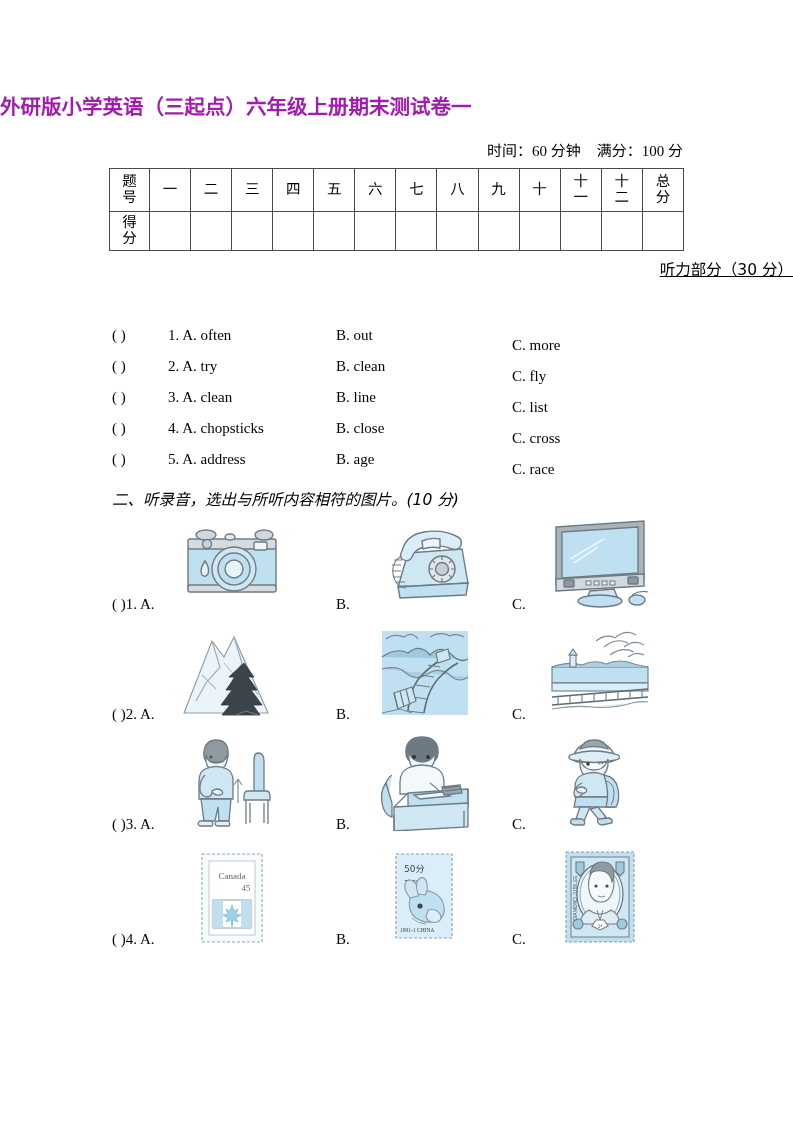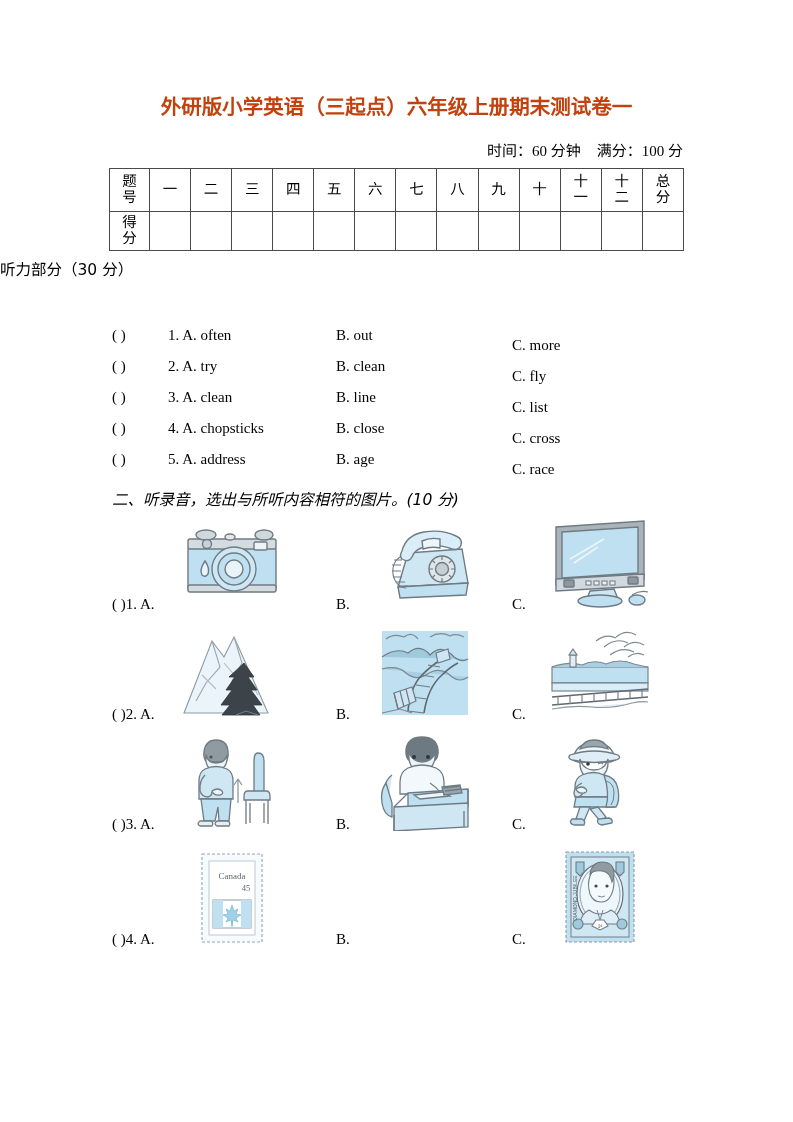--- a/index.html
+++ b/index.html
@@ -19,26 +19,25 @@
     position: absolute;
     left: 0; top: 0;
     width: 793px;
     height: 1122px;
     padding: 0;
   }
   .doc-title {
     position: absolute;
     left: 0; top: 90px;
     width: 793px;
-    text-align: center;
     font-family: "DejaVu Sans", "Liberation Sans", sans-serif;
     font-weight: bold;
     font-size: 20.5px;
     letter-spacing: 0px;
-    color: #c2410c;
+    color: #a21caf;
   }
   .meta-line {
     position: absolute;
     left: 0; top: 139px;
     width: 683px;
     text-align: right;
     font-size: 15px;
   }
   .meta-line .gap { display: inline-block; width: 16px; }
 
@@ -63,23 +62,24 @@
     padding: 2px 0;
   }
   .score-table tr.head td { height: 38px; }
   .score-table tr.body td { height: 34px; }
   .stack { display: block; }
 
   .section-title {
     position: absolute;
     left: 0; top: 257px;
     width: 793px;
-    text-align: left;
+    text-align: right;
     font-size: 15.5px;
     font-family: "DejaVu Sans", "Liberation Sans", sans-serif;
+    text-decoration: underline;
   }
 
   .q-heading {
     position: absolute;
     left: 112px;
     font-size: 15.5px;
     font-family: "DejaVu Sans", "Liberation Sans", sans-serif;
     white-space: nowrap;
   }
   #heading-1 { top: 295px; }
@@ -463,20 +463,36 @@
           <text x="74" y="43" font-family="'Liberation Serif',serif" font-size="8.5" fill="#5d686f" text-anchor="middle" stroke="none">45</text>
           <rect x="41" y="52" width="38" height="28" fill="#ffffff" stroke="#9aa6ae"></rect>
           <rect x="41" y="52" width="10" height="28" fill="#bfe0f0" stroke="none"></rect>
           <rect x="69" y="52" width="10" height="28" fill="#bfe0f0" stroke="none"></rect>
           <path d="M60 57 l2 6 l4 -2 l-2 5 l5 1 l-5 3 l2 4 l-5 -2 l-1 6 l-1 -6 l-5 2 l2 -4 l-5 -3 l5 -1 l-2 -5 l4 2 z" fill="#9fd0e6" stroke="#7fb9d4" stroke-width="0.7"></path>
           <path d="M60 73 l0 6" stroke="#7fb9d4" stroke-width="0.9"></path>
         </g>
       </svg>
     </div>
 
+    <div class="pic-cell cell-b">
+      <svg viewBox="0 0 120 98">
+        <g stroke="#8d99a2" stroke-width="1.1" fill="none">
+          <rect x="32" y="6" width="56" height="84" fill="#d9eef8" stroke-dasharray="3 2"></rect>
+          <text x="40" y="24" font-family="'DejaVu Sans',sans-serif" font-size="9" fill="#3f4850" stroke="none">50分</text>
+          <text x="40" y="38" font-family="'DejaVu Sans',sans-serif" font-size="7.5" fill="#3f4850" stroke="none">乙卯年</text>
+          <path d="M46 50 q10 -10 22 -6 q10 4 12 14 q2 10 -6 14 q-12 5 -22 -2 q-9 -7 -6 -20z" fill="#bfe0f0"></path>
+          <path d="M46 50 q-8 -10 -4 -16 q4 -5 10 2 q4 6 2 12z" fill="#cfe6f3"></path>
+          <path d="M54 46 q-4 -12 2 -16 q6 -2 7 7 q1 7 -2 10z" fill="#cfe6f3"></path>
+          <circle cx="56" cy="58" r="2.6" fill="#3f4850" stroke="none"></circle>
+          <path d="M64 62 q8 -2 12 4 q3 6 -3 8 q-8 2 -11 -5z" fill="#dfeef6"></path>
+          <path d="M48 70 q6 6 14 6" stroke-width="0.9"></path>
+          <text x="36" y="84" font-family="'Liberation Serif',serif" font-size="5.5" fill="#3f4850" stroke="none">1991-1  CHINA</text>
+        </g>
+      </svg>
+    </div>
 
     <div class="pic-cell cell-c">
       <svg viewBox="0 0 120 98">
         <g stroke="#6f7b84" stroke-width="1.1" fill="none">
           <rect x="26" y="4" width="68" height="90" fill="#bfe0f0" stroke="#8d99a2" stroke-dasharray="3 2"></rect>
           <rect x="31" y="9" width="58" height="80" fill="#cfe6f3" stroke="#7d8890"></rect>
           <ellipse cx="60" cy="46" rx="23" ry="30" fill="#e6f3fa" stroke="#5d686f"></ellipse>
           <ellipse cx="60" cy="46" rx="20" ry="27" fill="#eef7fb" stroke="#7d8890" stroke-width="0.8"></ellipse>
           <path d="M50 28 q4 -10 14 -8 q10 2 10 13 q0 10 -4 16 q-3 5 -9 5 q-8 0 -11 -8 q-3 -10 0 -18z" fill="#f5fafc"></path>
           <path d="M50 26 q2 -12 12 -12 q12 0 12 12 q0 5 -2 8 q-2 -10 -10 -11 q-8 -1 -12 3z" fill="#8f9aa1"></path>

